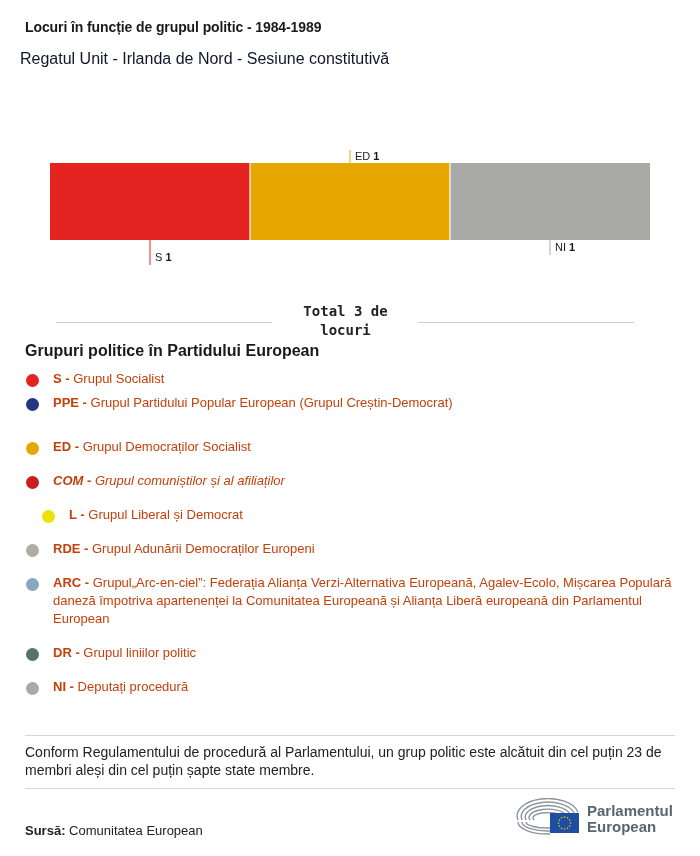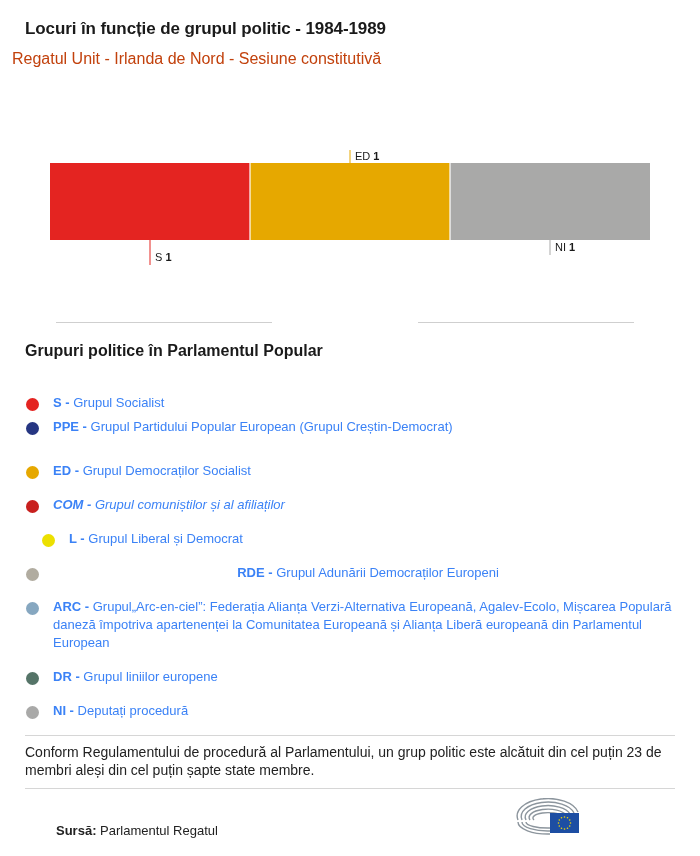--- a/index.html
+++ b/index.html
@@ -1,38 +1,38 @@
 <!DOCTYPE html>
 <html><head>
 <meta charset="utf-8">
 <style>
   html, body { margin: 0; padding: 0; background: #ffffff; }
   body { width: 700px; height: 856px; position: relative; overflow: hidden;
          font-family: "Liberation Sans", "DejaVu Sans", sans-serif; color: #1a1a1a; }
-  .title { position: absolute; left: 25px; top: 19px; font-size: 17px; font-weight: bold; letter-spacing: -0.1px; }
-  .subtitle { position: absolute; left: 12px; top: 50px; font-size: 16px; color: #c2410c; }
+  .title { position: absolute; left: 25px; top: 19px; font-size: 14px; font-weight: bold; letter-spacing: -0.1px; }
+  .subtitle { position: absolute; left: 20px; top: 50px; font-size: 16px; color: #0f172a; }
   #chart { position: absolute; left: 0; top: 140px; width: 700px; height: 140px; }
   #chart svg { display: block; }
   .total-wrap { position: absolute; left: 56px; top: 300px; width: 578px; height: 40px; }
   .total-line { position: absolute; top: 22px; height: 1px; background: #cfcfcf; }
   .total-line.l { left: 0; width: 216px; }
   .total-line.r { left: 362px; width: 216px; }
   .total-text { position: absolute; left: 232px; top: 2px; width: 115px; text-align: center;
                 font-family: "DejaVu Sans Mono", "Liberation Mono", monospace; font-size: 14px; font-weight: bold;
                 line-height: 19px; color: #222; }
   .legend-title { position: absolute; left: 25px; top: 342px; font-size: 16px; font-weight: bold; }
   .legend { position: absolute; left: 25px; top: 370px; width: 650px; }
-  .legend-item { position: relative; padding-left: 28px; font-size: 13px; line-height: 18px; color: #3b82f6; margin-top: 24px; }
+  .legend-item { position: relative; padding-left: 28px; font-size: 13px; line-height: 18px; color: #c2410c; }
   .legend-item .dot { position: absolute; left: 1px; top: 4px; width: 13px; height: 13px; border-radius: 50%; }
   .legend-item .abbr { font-weight: bold; }
   .note-top { position: absolute; left: 25px; top: 735px; width: 650px; height: 1px; background: #d6d6d6; }
   .note { position: absolute; left: 25px; top: 743px; width: 650px; font-size: 14px; line-height: 18px; color: #222; }
   .note-bottom { position: absolute; left: 25px; top: 788px; width: 650px; height: 1px; background: #d6d6d6; }
   .source { position: absolute; left: 25px; top: 823px; font-size: 13px; color: #222; }
-  .source b { font-weight: bold; margin-left: 31px; }
+  .source b { font-weight: bold; }
   .logo { position: absolute; left: 516px; top: 798px; width: 165px; height: 40px; }
   .logo-text { position: absolute; left: 71px; top: 5px; font-size: 15px; font-weight: bold; color: #5a6570; line-height: 16px; }
 </style>
 </head>
 <body>
 
 <div class="title">Locuri în funcție de grupul politic - 1984-1989</div>
 <div class="subtitle">Regatul Unit - Irlanda de Nord - Sesiune constitutivă</div>
 
 <div id="chart">
@@ -46,43 +46,47 @@
       <text x="355" y="20" font-size="11" fill="#1a1a1a" font-family="&quot;Liberation Sans&quot;, sans-serif"><tspan>ED </tspan><tspan font-weight="bold">1</tspan></text>
       <rect x="450" y="23" width="200" height="77" fill="#a9a9a8"></rect>
       <line x1="450" x2="450" y1="23" y2="100" stroke="#ffffff" stroke-width="1.2"></line>
       <line x1="550" x2="550" y1="100" y2="115" stroke="#a9a9a8" stroke-width="1"></line>
       <text x="555" y="111" font-size="11" fill="#1a1a1a" font-family="&quot;Liberation Sans&quot;, sans-serif"><tspan>NI </tspan><tspan font-weight="bold">1</tspan></text>
     </svg>
 </div>
 
 <div class="total-wrap">
   <div class="total-line l"></div>
+  <div class="total-text">
+    <div>Total 3 de</div>
+    <div>locuri</div>
+  </div>
   <div class="total-line r"></div>
 </div>
 
-<div class="legend-title">Grupuri politice în Parlamentul Popular</div>
+<div class="legend-title">Grupuri politice în Partidului European</div>
 <div class="legend" id="legend">
     <div class="legend-item" style="position: absolute; left: 0px; top: 0px; width: 630px;"><span class="dot" style="background: rgb(228, 36, 33);"></span><span class="abbr">S - </span><span>Grupul Socialist</span></div>
     <div class="legend-item" style="position: absolute; left: 0px; top: 24px; width: 630px;"><span class="dot" style="background: rgb(38, 54, 130);"></span><span class="abbr">PPE - </span><span>Grupul Partidului Popular European (Grupul Creștin-Democrat)</span></div>
     <div class="legend-item" style="position: absolute; left: 0px; top: 68px; width: 630px;"><span class="dot" style="background: rgb(230, 168, 0);"></span><span class="abbr">ED - </span><span>Grupul Democraților Socialist</span></div>
     <div class="legend-item" style="position: absolute; left: 0px; top: 102px; width: 630px; font-style: italic;"><span class="dot" style="background: rgb(200, 32, 30);"></span><span class="abbr">COM - </span><span>Grupul comuniștilor și al afiliaților</span></div>
     <div class="legend-item" style="position: absolute; left: 16px; top: 136px; width: 630px;"><span class="dot" style="background: rgb(236, 224, 0);"></span><span class="abbr">L - </span><span>Grupul Liberal și Democrat</span></div>
-    <div class="legend-item" style="position: absolute; left: 0px; top: 170px; width: 630px; text-align: center;"><span class="dot" style="background: rgb(177, 172, 160);"></span><span class="abbr">RDE - </span><span>Grupul Adunării Democraților Europeni</span></div>
+    <div class="legend-item" style="position: absolute; left: 0px; top: 170px; width: 630px;"><span class="dot" style="background: rgb(177, 172, 160);"></span><span class="abbr">RDE - </span><span>Grupul Adunării Democraților Europeni</span></div>
     <div class="legend-item" style="position: absolute; left: 0px; top: 204px; width: 630px;"><span class="dot" style="background: rgb(134, 167, 192);"></span><span class="abbr">ARC - </span><span>Grupul„Arc-en-ciel”: Federația Alianța Verzi-Alternativa Europeană, Agalev-Ecolo, Mișcarea Populară daneză împotriva apartenenței la Comunitatea Europeană și Alianța Liberă europeană din Parlamentul European</span></div>
-    <div class="legend-item" style="position: absolute; left: 0px; top: 274px; width: 630px;"><span class="dot" style="background: rgb(85, 116, 104);"></span><span class="abbr">DR - </span><span>Grupul liniilor europene</span></div>
+    <div class="legend-item" style="position: absolute; left: 0px; top: 274px; width: 630px;"><span class="dot" style="background: rgb(85, 116, 104);"></span><span class="abbr">DR - </span><span>Grupul liniilor politic</span></div>
     <div class="legend-item" style="position: absolute; left: 0px; top: 308px; width: 630px;"><span class="dot" style="background: rgb(169, 169, 168);"></span><span class="abbr">NI - </span><span>Deputați procedură</span></div>
   </div>
 
 <div class="note-top"></div>
 <div class="note">Conform Regulamentului de procedură al Parlamentului, un grup politic este alcătuit din cel puțin 23 de membri aleși din cel puțin șapte state membre.</div>
 <div class="note-bottom"></div>
 
 <div class="source">
   <b>Sursă:</b>
-  <span>Parlamentul Regatul</span>
+  <span>Comunitatea European</span>
 </div>
 
 <div class="logo">
   <svg width="70" height="40" viewBox="0 0 70 40" style="position:absolute;left:0;top:0;">
     <g fill="none" stroke="#8c959d" stroke-width="1.4">
       <path d="M2 22 A 30 17 0 0 1 62 14"></path>
       <path d="M6 22 A 26 14 0 0 1 58 15"></path>
       <path d="M10 22 A 22 11 0 0 1 54 16"></path>
       <path d="M14 22 A 18 8 0 0 1 50 17"></path>
       <path d="M18 22 A 14 5 0 0 1 46 18"></path>
@@ -99,13 +103,17 @@
         <circle cx="45.5" cy="30.196152422706632" r="0.8" fill="#f2d600"></circle>
         <circle cx="43.30384757729337" cy="28" r="0.8" fill="#f2d600"></circle>
         <circle cx="42.5" cy="25" r="0.8" fill="#f2d600"></circle>
         <circle cx="43.30384757729337" cy="22" r="0.8" fill="#f2d600"></circle>
         <circle cx="45.5" cy="19.803847577293368" r="0.8" fill="#f2d600"></circle>
         <circle cx="48.5" cy="19" r="0.8" fill="#f2d600"></circle>
         <circle cx="51.5" cy="19.803847577293368" r="0.8" fill="#f2d600"></circle>
         <circle cx="53.69615242270663" cy="21.999999999999996" r="0.8" fill="#f2d600"></circle>
       </g>
   </svg>
+  <div class="logo-text">
+    <div>Parlamentul</div>
+    <div>European</div>
+  </div>
 </div>
 
 </body></html>

